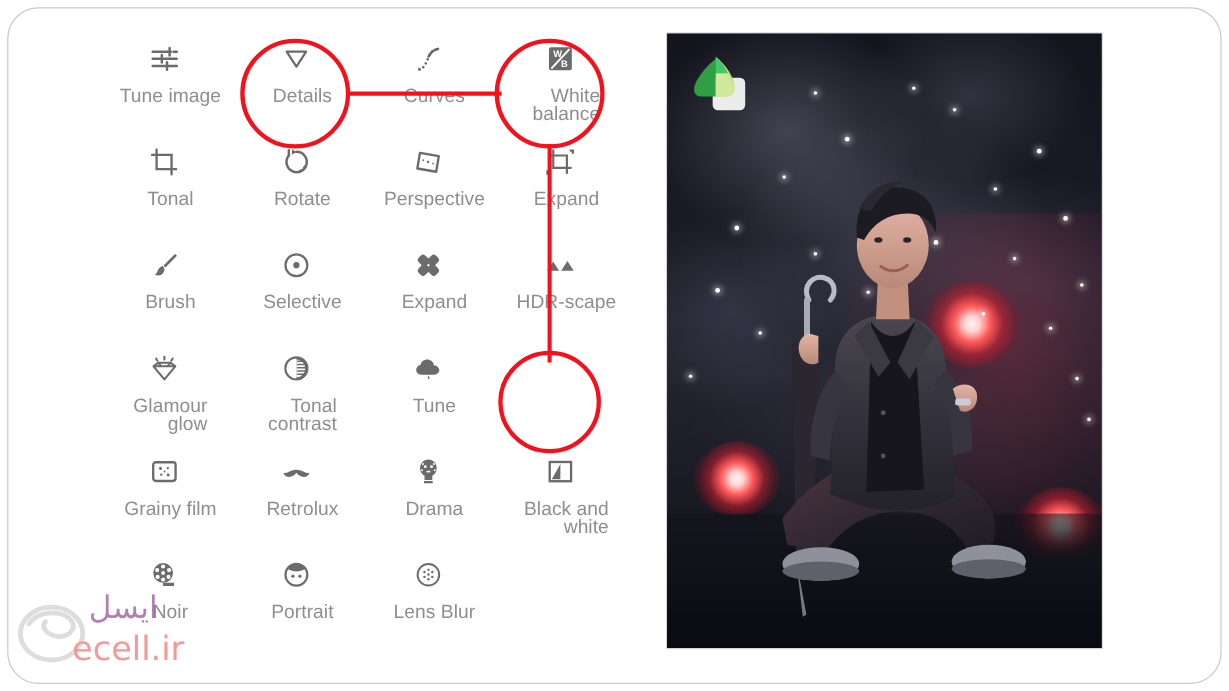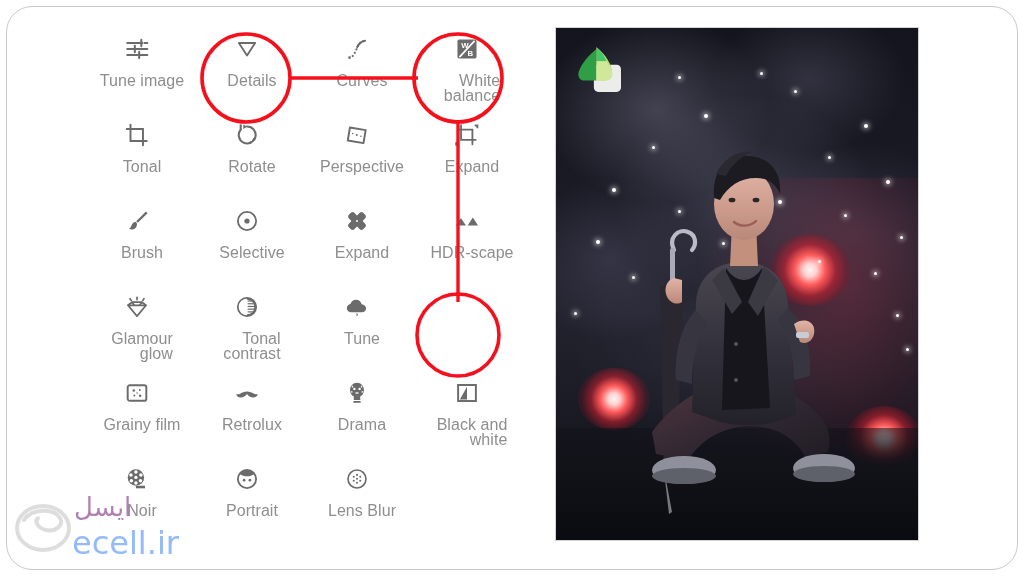--- a/index.html
+++ b/index.html
@@ -161,23 +161,23 @@
   #wm-fa {
     position: absolute;
     left: 60px; top: 8px;
     font-size: 26px;
     color: #701a75;
     font-family: "DejaVu Sans", sans-serif;
     direction: rtl;
   }
   #wm-latin {
     position: absolute;
-    left: 58px; top: 40px;
-    font-size: 32px;
-    color: #3b82f6;
+    left: 46px; top: 40px;
+    font-size: 28px;
+    color: #ef4444;
     font-family: "DejaVu Sans", sans-serif;
   }
   #wm-mark { position: absolute; left: 0px; top: 14px; width: 58px; height: 56px; }
 </style>
 </head>
 <body>
 
 <div id="screen">
 
   <div id="app-card"></div>

